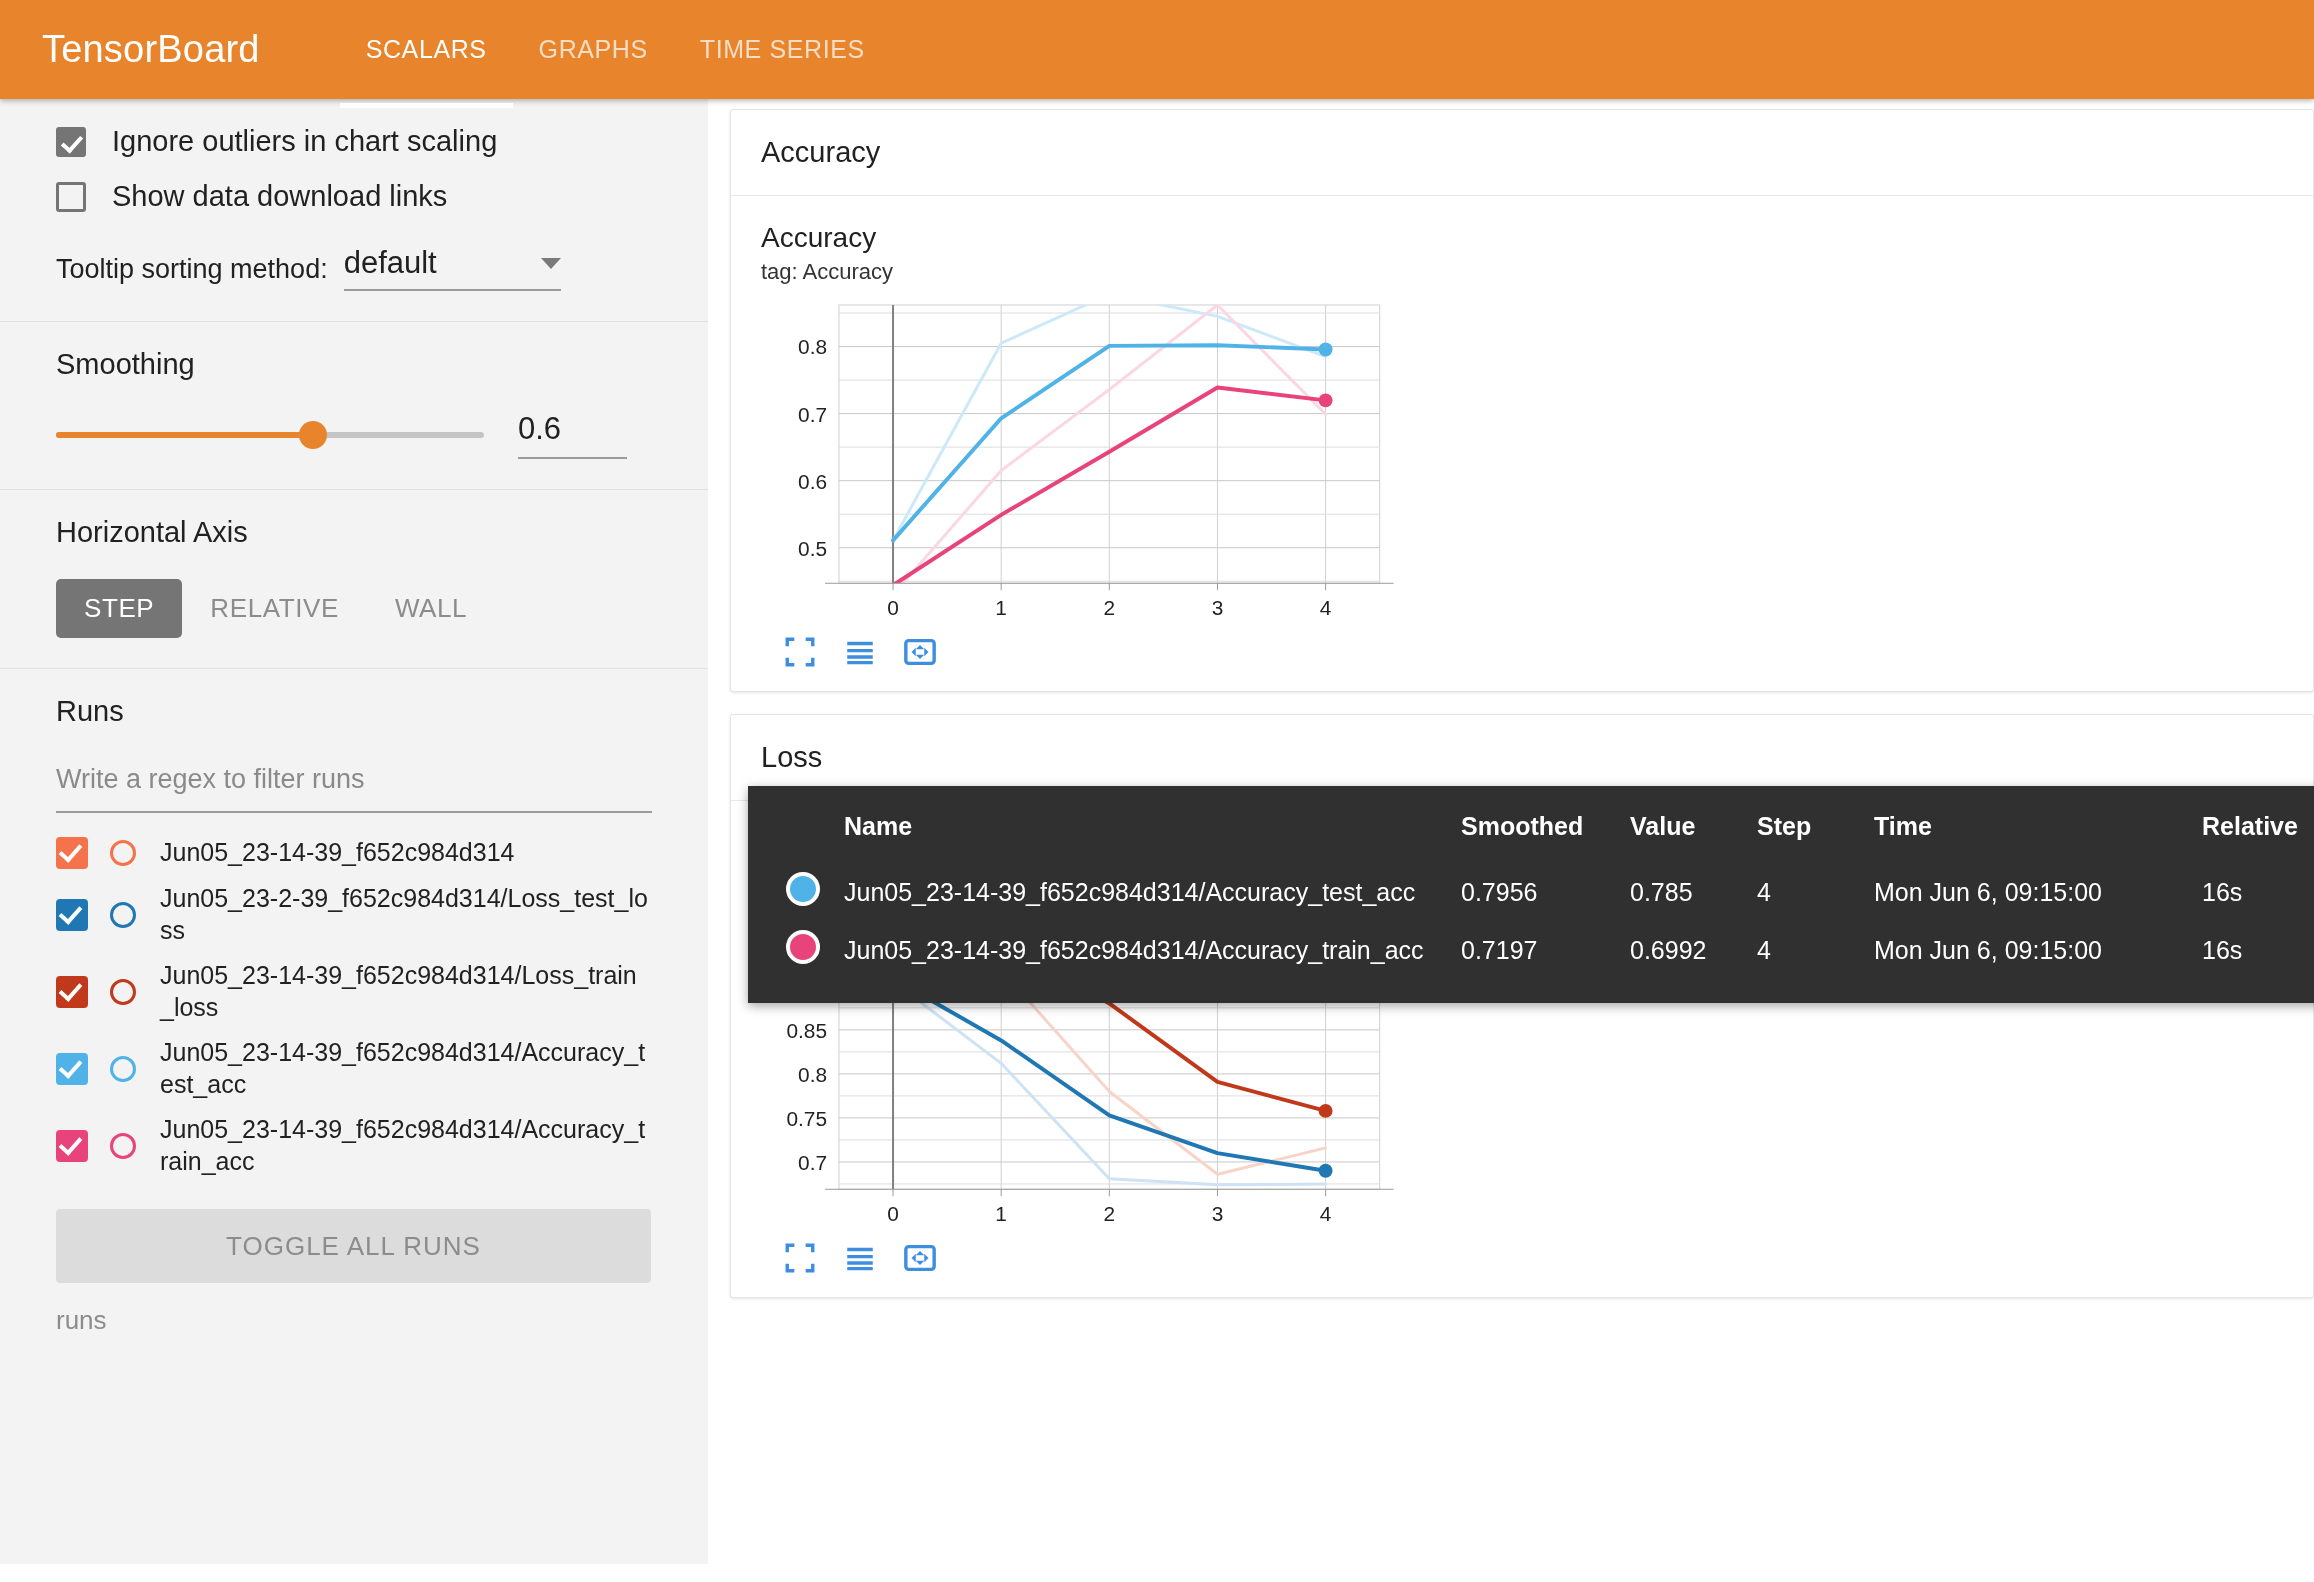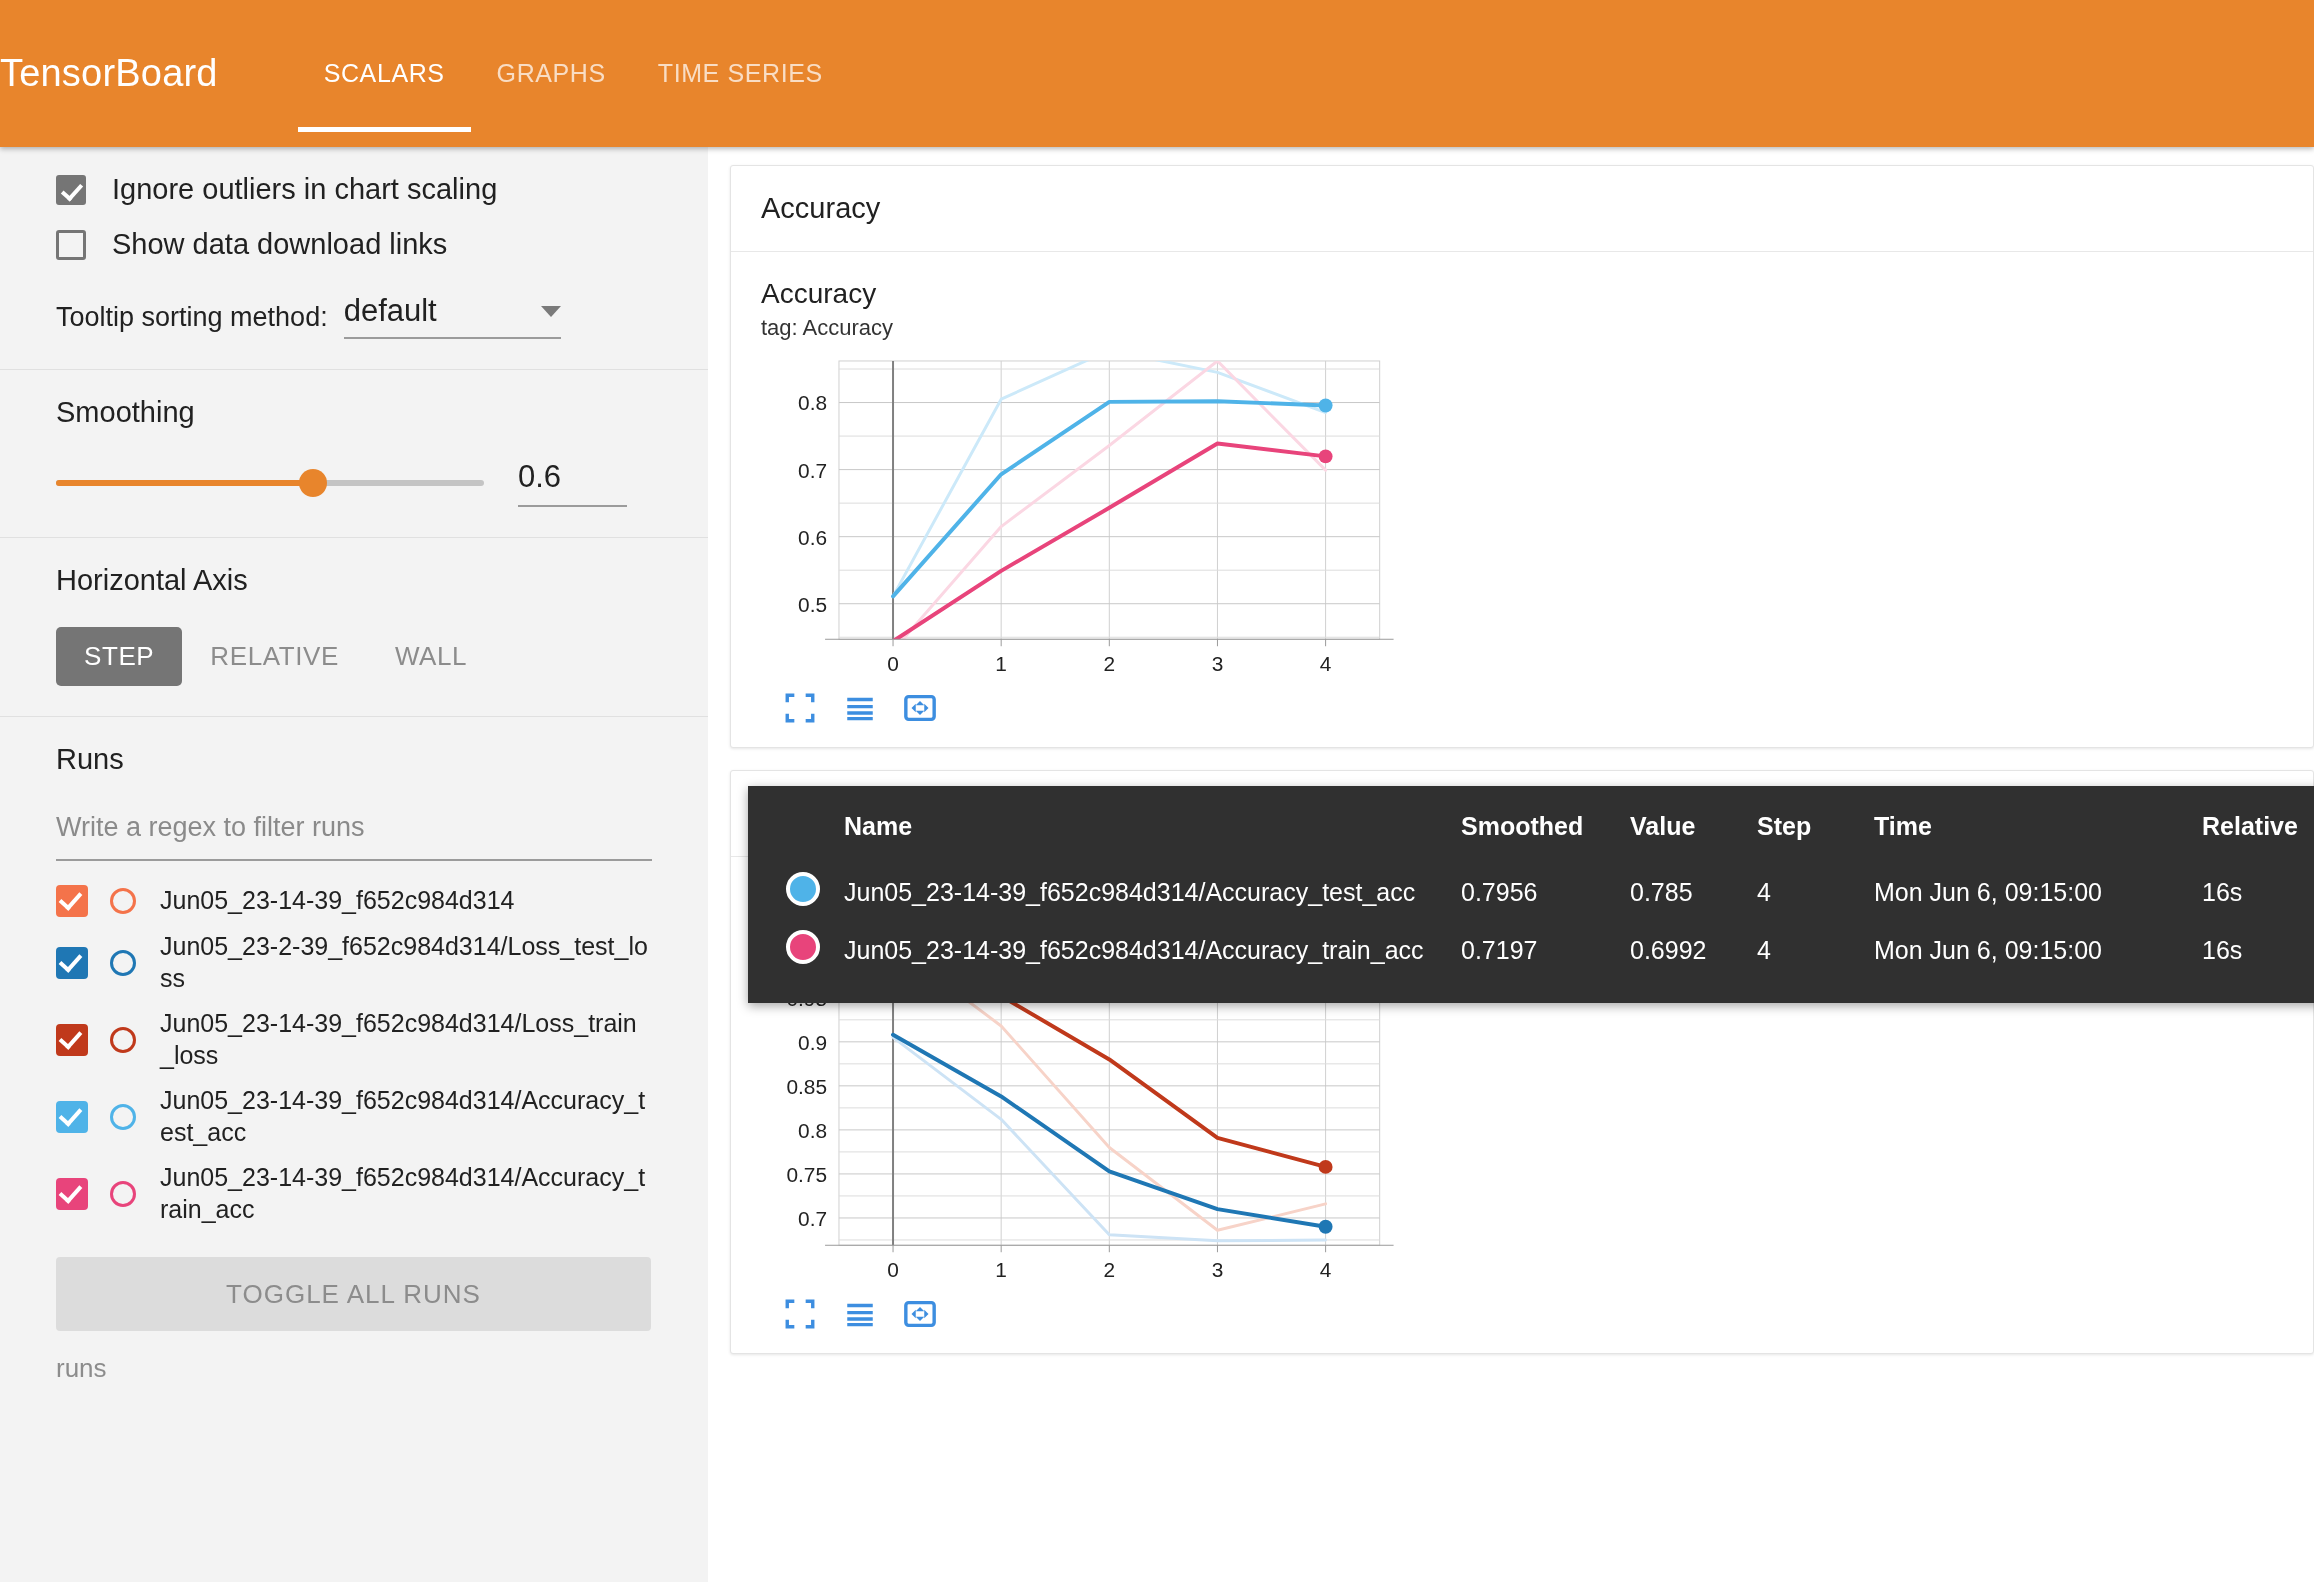--- a/index.html
+++ b/index.html
@@ -7,24 +7,25 @@
   body {
     width: 2314px; height: 1582px;
     font-family: "Liberation Sans", sans-serif;
     background: #ffffff;
     overflow: hidden;
     position: relative;
   }
 
   
   #topbar {
-    height: 147px;
+    height: 99px;
     background: #e8852c;
     display: flex;
     align-items: center;
+    padding-left: 42px;
     position: relative;
     box-shadow: 0 2px 5px rgba(0,0,0,.28);
     z-index: 30;
   }
   #brand {
     color: #fff;
     font-size: 38px;
     letter-spacing: 0.2px;
     margin-right: 80px;
     white-space: nowrap;
@@ -148,21 +149,21 @@
 
   .toggle-all {
     margin-top: 18px; width: 595px; height: 74px;
     background: #dcdcdc; border: none; border-radius: 4px;
     color: #8c8c8c; font-size: 26px; letter-spacing: 1px;
     font-family: "Liberation Sans", sans-serif; cursor: pointer;
   }
   .runs-count { margin-top: 22px; font-size: 26px; color: #8c8c8c; }
 
   
-  #main { flex: 1 1 auto; padding: 18px 0 0 22px; overflow: hidden; position: relative; }
+  #main { flex: 1 1 auto; padding: 10px 0 0 22px; overflow: hidden; position: relative; }
   .card {
     background: #fff; border: 1px solid #e4e4e4; border-radius: 3px;
     box-shadow: 0 1px 3px rgba(0,0,0,.10);
     margin-bottom: 22px;
   }
   .card-head {
     padding: 26px 30px; font-size: 29px; color: #212121;
     border-bottom: 1px solid #e8e8e8;
   }
   .card-body { padding: 26px 30px 22px 30px; }

